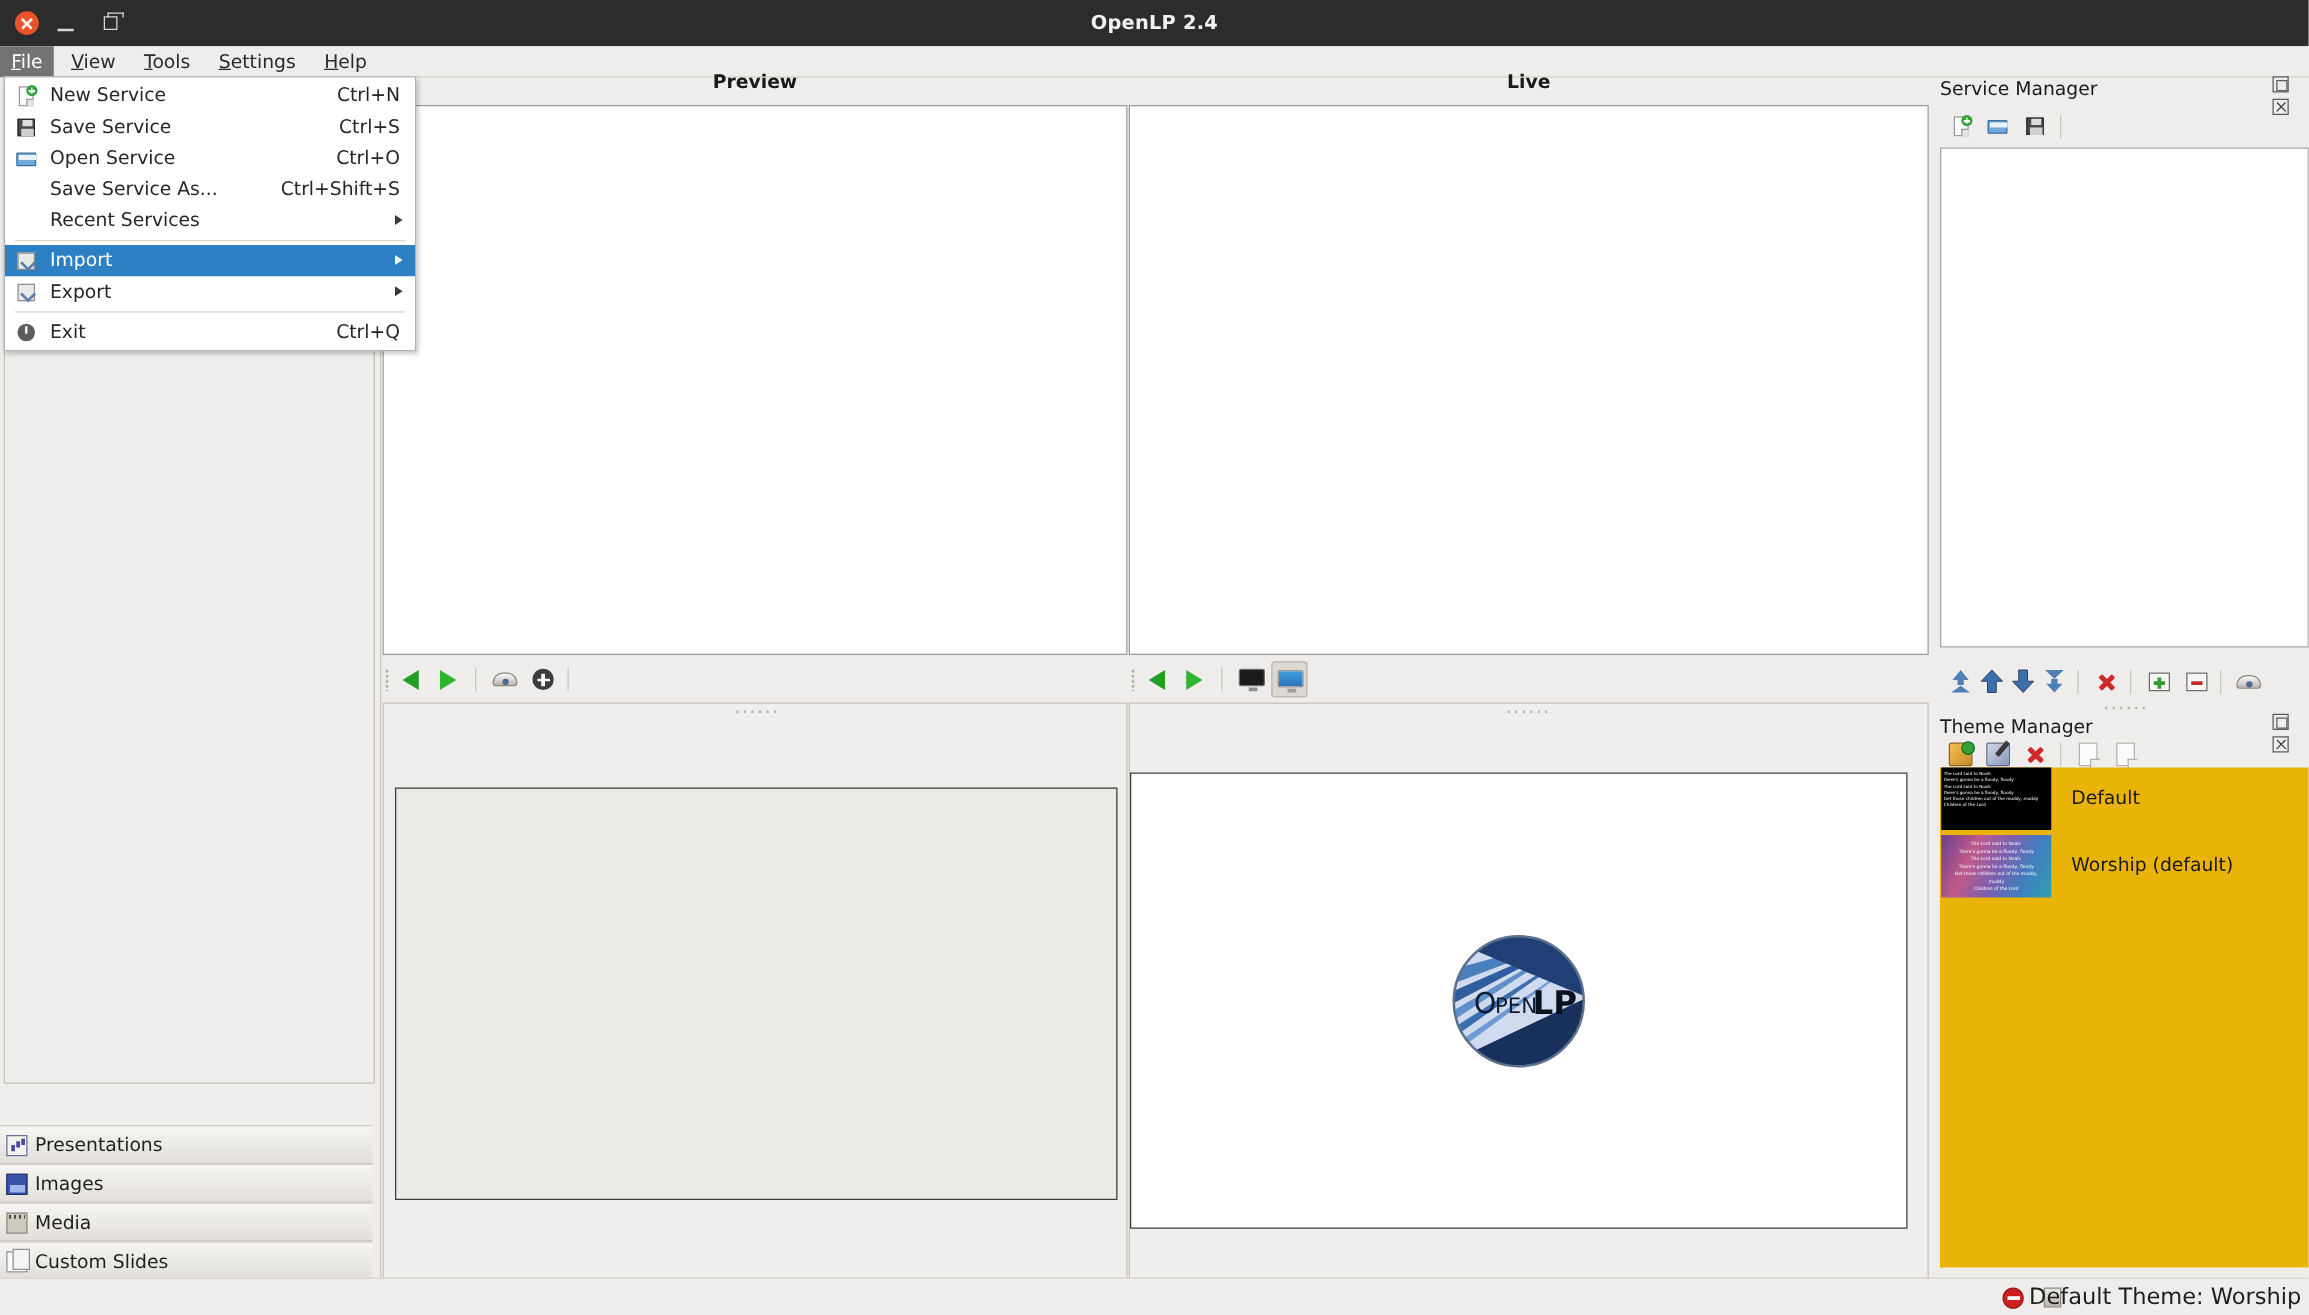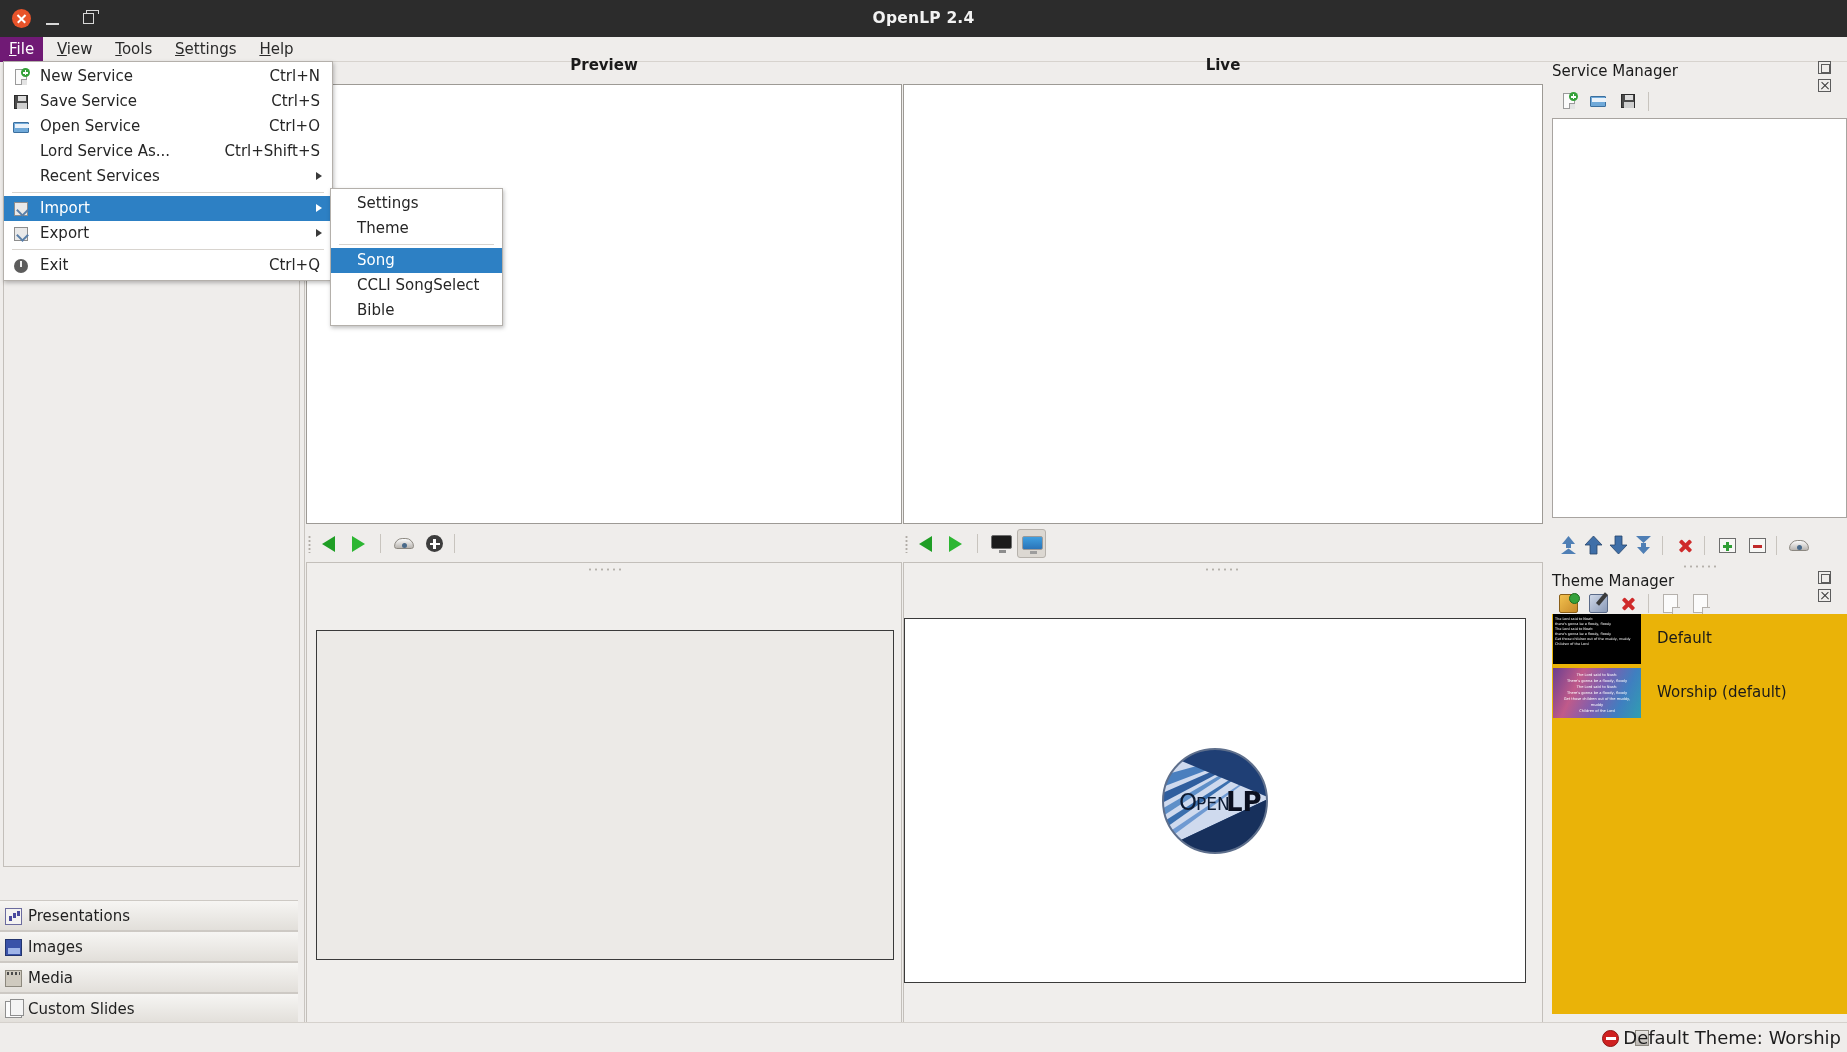--- a/index.html
+++ b/index.html
@@ -52,21 +52,21 @@
 
   
   .menubar {
     position: absolute; left: 0; top: 37px; width: 1847px; height: 25px;
     background: #efedeb; border-bottom: 1px solid #d7d3ce;
   }
   .menu-item {
     display: inline-block; height: 25px; line-height: 25px;
     padding: 0 9px; font-size: 15px; color: #2a2a2a; cursor: default;
   }
-  .menu-item.active { background: #701a75; color: #ffffff; }
+  .menu-item.active { background: #737373; color: #ffffff; }
   .menu-item u { text-decoration: underline; }
 
   
   .popup {
     position: absolute; background: #ffffff;
     border: 1px solid #b4b0ab; box-shadow: 1px 2px 4px rgba(0,0,0,.25);
     z-index: 60; padding: 2px 0;
   }
   #file-menu  { left: 3px; top: 61px; width: 330px; }
   #import-menu{ left: 330px; top: 188px; width: 173px; }
@@ -664,21 +664,21 @@
       <span class="accel">Ctrl+S</span>
     </div>
     <div class="mrow">
       <span class="micon">
           <span class="ic-folder-open"></span>
         </span>
       <span>Open Service</span>
       <span class="accel">Ctrl+O</span>
     </div>
     <div class="mrow">
-      <span>Lord Service As...</span>
+      <span>Save Service As...</span>
       <span class="accel">Ctrl+Shift+S</span>
     </div>
     <div class="mrow">
       <span>Recent Services</span>
       <span class="arrow"></span>
     </div>
     <div class="msep"></div>
     <div class="mrow sel">
       <span class="micon">
           <span class="ic-import"></span>
@@ -696,32 +696,14 @@
     <div class="msep"></div>
     <div class="mrow">
       <span class="micon">
           <span class="ic-power"></span>
         </span>
       <span>Exit</span>
       <span class="accel">Ctrl+Q</span>
     </div>
   </div>
 
-  <div class="popup" id="import-menu">
-    <div class="mrow">
-      <span>Settings</span>
-    </div>
-    <div class="mrow">
-      <span>Theme</span>
-    </div>
-    <div class="msep"></div>
-    <div class="mrow sel">
-      <span>Song</span>
-    </div>
-    <div class="mrow">
-      <span>CCLI SongSelect</span>
-    </div>
-    <div class="mrow">
-      <span>Bible</span>
-    </div>
-  </div>
 
 </div>
 
 </body></html>

